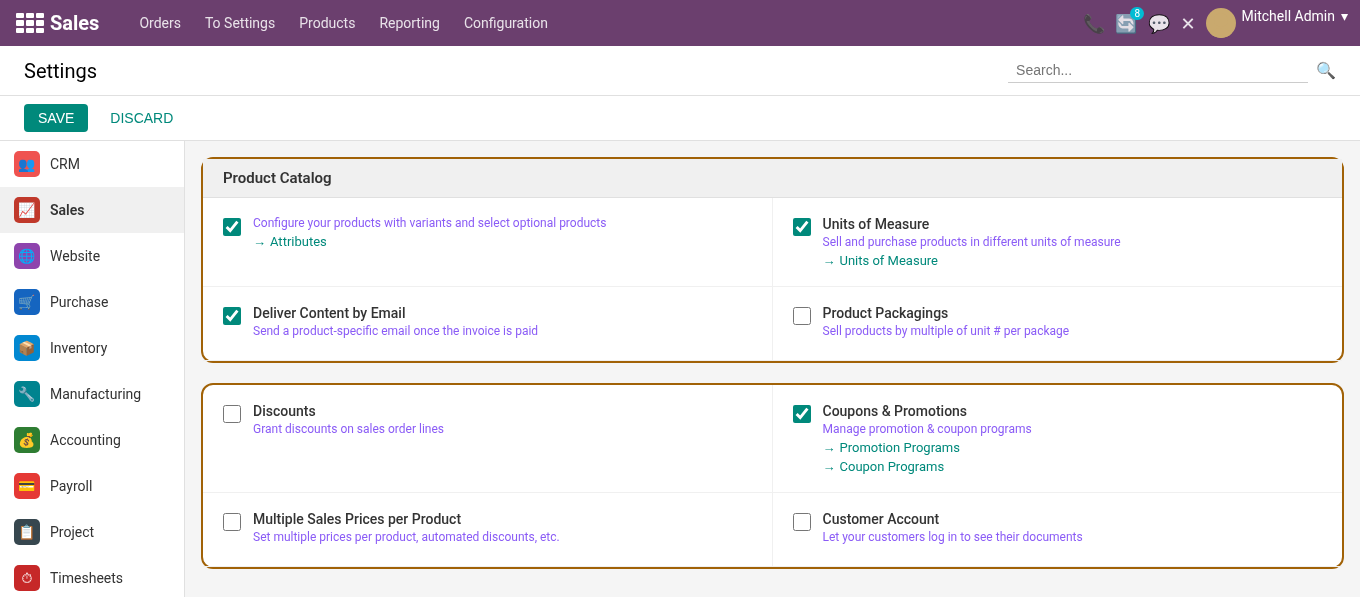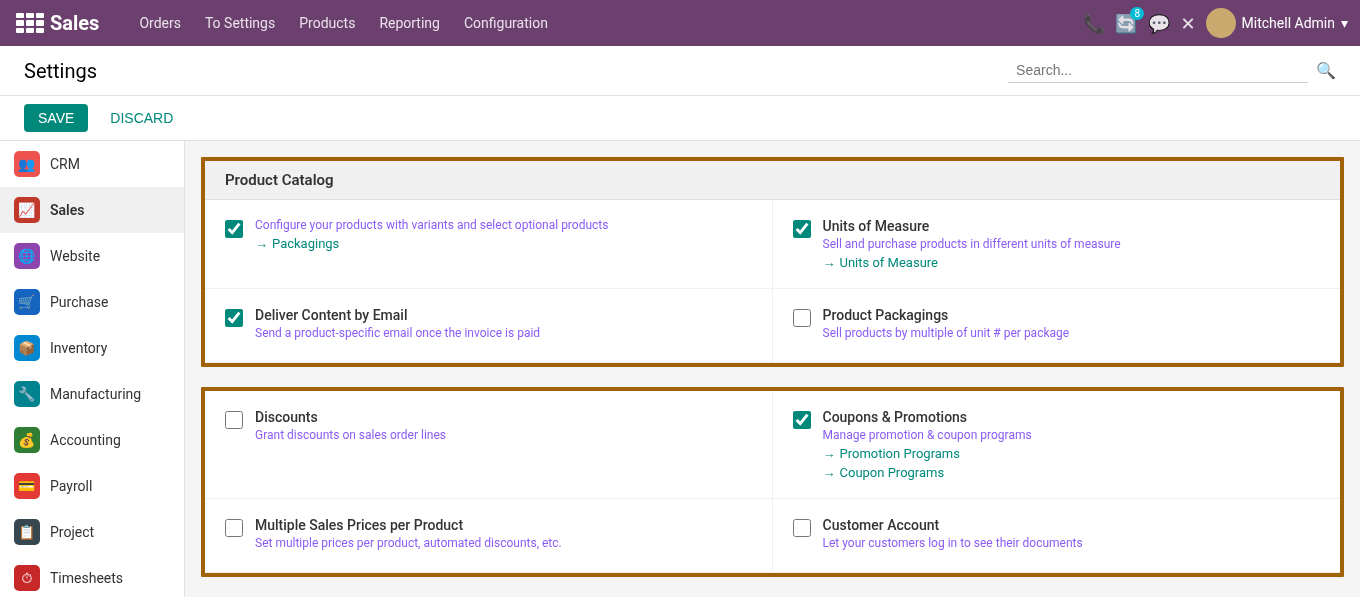--- a/index.html
+++ b/index.html
@@ -26,21 +26,21 @@
       border-radius: 4px; font-size: 14px;
     }
     .topnav-actions { display: flex; align-items: center; gap: 10px; }
     .topnav-icon { color: rgba(255,255,255,0.85); font-size: 18px; cursor: pointer; }
     .topnav-badge-wrap { position: relative; }
     .topnav-badge {
       position: absolute; top: -6px; right: -6px;
       background: #00bcd4; color: white; font-size: 10px;
       border-radius: 10px; padding: 1px 4px;
     }
-    .topnav-user { display: flex; align-items: center; gap: 6px; cursor: pointer; color: white; font-size: 14px; }
+    .topnav-user { display: flex; align-items: flex-start; gap: 6px; cursor: pointer; color: white; font-size: 14px; }
     .topnav-avatar { width: 30px; height: 30px; border-radius: 50%; background: #c9a96e; overflow: hidden; }
 
     
     .main-layout { display: flex; height: calc(100vh - 46px); }
 
     
     .sidebar {
       width: 185px; min-width: 185px;
       background: white;
       border-right: 1px solid #e0e0e0;
@@ -94,22 +94,22 @@
     .btn-discard {
       background: transparent; color: #00897b; border: none;
       padding: 6px 14px; cursor: pointer; font-size: 14px; font-weight: 500;
     }
 
     
     .settings-content { padding: 16px 16px; }
 
     .section-card {
       background: white;
-      border: 4px solid #a16207;
-      border-radius: 1px;
+      border: 2px solid #a16207;
+      border-radius: 12px;
       margin-bottom: 20px;
     }
     .section-header {
       background: #f0f0f0;
       padding: 10px 20px;
       font-size: 15px;
       font-weight: 600;
       color: #333;
       border-bottom: 1px solid #e0e0e0;
     }
@@ -245,21 +245,21 @@
   <div class="content-area">
     <div class="settings-content">
 
     <div class="section-card">
           <div class="section-header">Product Catalog</div>
           <div class="section-body">
             <div class="setting-item">
               <input type="checkbox" class="setting-checkbox" checked="" style="">
               <div class="setting-text">
       <div class="setting-desc">Configure your products with variants and select optional products</div>
-      <a class="setting-link">Packagings</a>
+      <a class="setting-link">Attributes</a>
     </div>
             </div>
             <div class="setting-item">
               <input type="checkbox" class="setting-checkbox" checked="" style="">
               <div class="setting-text">
       <div class="setting-label">Units of Measure</div>
       <div class="setting-desc">Sell and purchase products in different units of measure</div>
       <a class="setting-link">Units of Measure</a>
     </div>
             </div>

